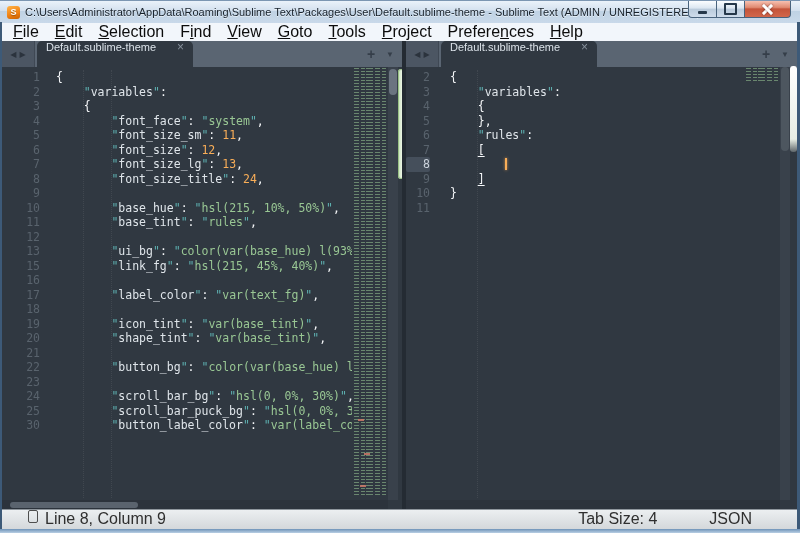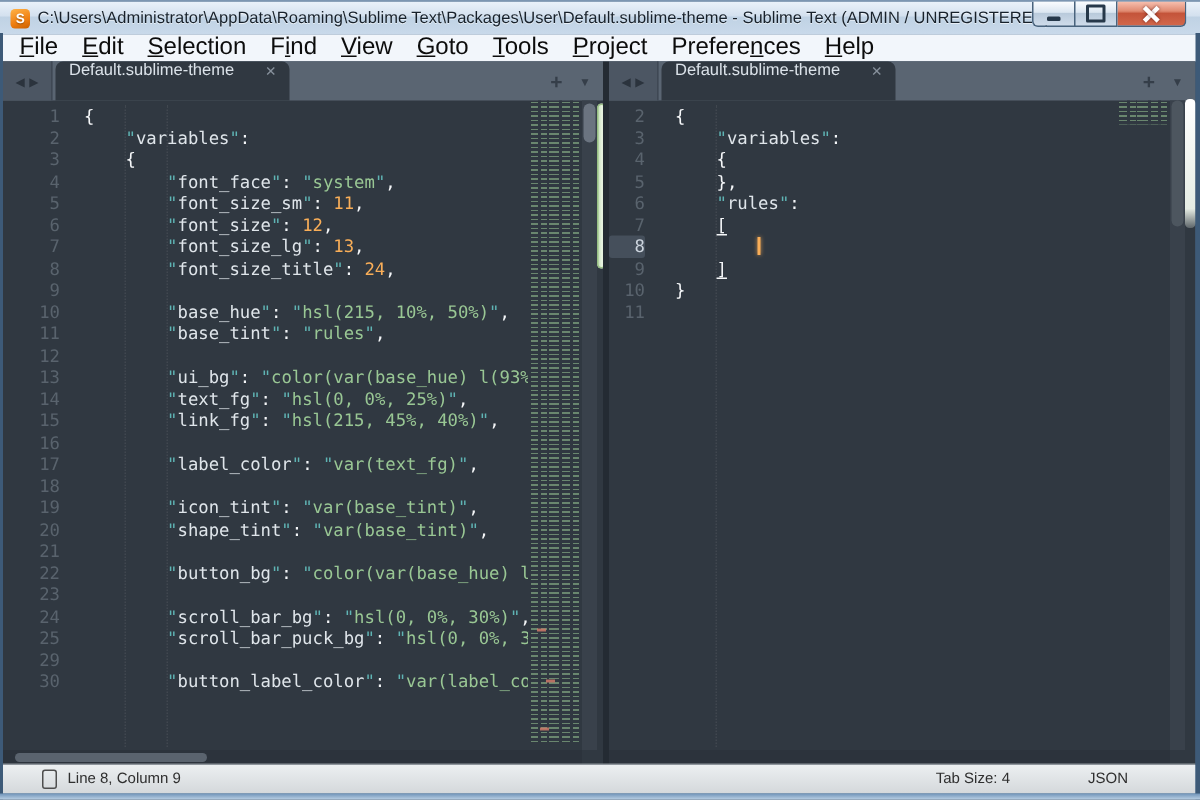--- a/index.html
+++ b/index.html
@@ -91,21 +91,21 @@
     background:linear-gradient(90deg,#bcd9ae,#e9f4e2 55%,#cfe6c2);box-shadow:inset 0 0 0 1px rgba(150,190,130,.95);}
   .vpuck-white{position:absolute;right:0;top:25px;width:7px;height:86px;border-radius:3px;
     background:linear-gradient(180deg,#ffffff,#e6ede4 85%,rgba(230,237,228,.25));}
   .htrack{position:absolute;bottom:0;height:10px;background:#2c333c;}
   .pane.left .htrack{left:0;right:14px;}
   .pane.right .htrack{left:0;right:17px;}
   .hpuck{position:absolute;left:8px;top:2px;width:128px;height:6px;border-radius:3px;background:#5a636e;}
   
   .statusbar{position:absolute;left:2px;right:3px;bottom:4px;height:19px;
     background:linear-gradient(180deg,#eceff1,#d4d8db);border-top:1px solid #8e959c;
-    display:flex;align-items:center;font-size:10px;color:#2f2f2f;}
+    display:flex;font-size:16px;color:#2f2f2f;}
   .sb-icon{width:8px;height:11px;border:1px solid #4e4e4e;border-radius:2px;margin:0 7px 0 26px;}
   .sb-right{margin-left:auto;display:flex;gap:52px;margin-right:45px;}
   .bottom-edge{position:absolute;left:0;right:0;bottom:0;height:4px;
     background:linear-gradient(180deg,#6f93b8,#b9cfe4);}
   .side-edge{position:absolute;top:22px;bottom:0;width:2px;background:#3d5a78;}
   .side-edge.l{left:0;} .side-edge.r{right:0;width:3px;}
 </style>
 </head>
 <body>
 
@@ -164,33 +164,31 @@
           <div class="line"><span class="gut">4</span><span class="code"><span class="c-d">        </span><span class="c-q">"</span><span class="c-k">font_face</span><span class="c-q">"</span><span class="c-w">: </span><span class="c-q">"</span><span class="c-s">system</span><span class="c-q">"</span><span class="c-w">,</span></span></div>
           <div class="line"><span class="gut">5</span><span class="code"><span class="c-d">        </span><span class="c-q">"</span><span class="c-k">font_size_sm</span><span class="c-q">"</span><span class="c-w">: </span><span class="c-n">11</span><span class="c-w">,</span></span></div>
           <div class="line"><span class="gut">6</span><span class="code"><span class="c-d">        </span><span class="c-q">"</span><span class="c-k">font_size</span><span class="c-q">"</span><span class="c-w">: </span><span class="c-n">12</span><span class="c-w">,</span></span></div>
           <div class="line"><span class="gut">7</span><span class="code"><span class="c-d">        </span><span class="c-q">"</span><span class="c-k">font_size_lg</span><span class="c-q">"</span><span class="c-w">: </span><span class="c-n">13</span><span class="c-w">,</span></span></div>
           <div class="line"><span class="gut">8</span><span class="code"><span class="c-d">        </span><span class="c-q">"</span><span class="c-k">font_size_title</span><span class="c-q">"</span><span class="c-w">: </span><span class="c-n">24</span><span class="c-w">,</span></span></div>
           <div class="line"><span class="gut">9</span><span class="code"></span></div>
           <div class="line"><span class="gut">10</span><span class="code"><span class="c-d">        </span><span class="c-q">"</span><span class="c-k">base_hue</span><span class="c-q">"</span><span class="c-w">: </span><span class="c-q">"</span><span class="c-s">hsl(215, 10%, 50%)</span><span class="c-q">"</span><span class="c-w">,</span></span></div>
           <div class="line"><span class="gut">11</span><span class="code"><span class="c-d">        </span><span class="c-q">"</span><span class="c-k">base_tint</span><span class="c-q">"</span><span class="c-w">: </span><span class="c-q">"</span><span class="c-s">rules</span><span class="c-q">"</span><span class="c-w">,</span></span></div>
           <div class="line"><span class="gut">12</span><span class="code"></span></div>
           <div class="line"><span class="gut">13</span><span class="code"><span class="c-d">        </span><span class="c-q">"</span><span class="c-k">ui_bg</span><span class="c-q">"</span><span class="c-w">: </span><span class="c-q">"</span><span class="c-s">color(var(base_hue) l(93%))</span></span></div>
-          <div class="line"><span class="gut">14</span><span class="code"><span class="c-d">        </span><span class="c-q">"</span><span class="c-k">text_fg</span><span class="c-q">"</span><span class="c-w">: </span><span class="c-q">"</span><span class="c-s">hsl(0, 0%, 25%)</span><span class="c-q">"</span><span class="c-w">,</span></span></div>
           <div class="line"><span class="gut">15</span><span class="code"><span class="c-d">        </span><span class="c-q">"</span><span class="c-k">link_fg</span><span class="c-q">"</span><span class="c-w">: </span><span class="c-q">"</span><span class="c-s">hsl(215, 45%, 40%)</span><span class="c-q">"</span><span class="c-w">,</span></span></div>
           <div class="line"><span class="gut">16</span><span class="code"></span></div>
           <div class="line"><span class="gut">17</span><span class="code"><span class="c-d">        </span><span class="c-q">"</span><span class="c-k">label_color</span><span class="c-q">"</span><span class="c-w">: </span><span class="c-q">"</span><span class="c-s">var(text_fg)</span><span class="c-q">"</span><span class="c-w">,</span></span></div>
           <div class="line"><span class="gut">18</span><span class="code"></span></div>
           <div class="line"><span class="gut">19</span><span class="code"><span class="c-d">        </span><span class="c-q">"</span><span class="c-k">icon_tint</span><span class="c-q">"</span><span class="c-w">: </span><span class="c-q">"</span><span class="c-s">var(base_tint)</span><span class="c-q">"</span><span class="c-w">,</span></span></div>
           <div class="line"><span class="gut">20</span><span class="code"><span class="c-d">        </span><span class="c-q">"</span><span class="c-k">shape_tint</span><span class="c-q">"</span><span class="c-w">: </span><span class="c-q">"</span><span class="c-s">var(base_tint)</span><span class="c-q">"</span><span class="c-w">,</span></span></div>
           <div class="line"><span class="gut">21</span><span class="code"></span></div>
           <div class="line"><span class="gut">22</span><span class="code"><span class="c-d">        </span><span class="c-q">"</span><span class="c-k">button_bg</span><span class="c-q">"</span><span class="c-w">: </span><span class="c-q">"</span><span class="c-s">color(var(base_hue) l(95%))</span></span></div>
           <div class="line"><span class="gut">23</span><span class="code"></span></div>
           <div class="line"><span class="gut">24</span><span class="code"><span class="c-d">        </span><span class="c-q">"</span><span class="c-k">scroll_bar_bg</span><span class="c-q">"</span><span class="c-w">: </span><span class="c-q">"</span><span class="c-s">hsl(0, 0%, 30%)</span><span class="c-q">"</span><span class="c-w">,</span></span></div>
           <div class="line"><span class="gut">25</span><span class="code"><span class="c-d">        </span><span class="c-q">"</span><span class="c-k">scroll_bar_puck_bg</span><span class="c-q">"</span><span class="c-w">: </span><span class="c-q">"</span><span class="c-s">hsl(0, 0%, 30%)</span></span></div>
-          <div class="line"><span class="gut">29</span><span class="code"></span></div>
           <div class="line"><span class="gut">30</span><span class="code"><span class="c-d">        </span><span class="c-q">"</span><span class="c-k">button_label_color</span><span class="c-q">"</span><span class="c-w">: </span><span class="c-q">"</span><span class="c-s">var(label_color)</span></span></div>
         </div>
       <div class="guide" style="left:81px"></div>
       <div class="guide" style="left:109px"></div>
       <div class="minimap">
         <div class="mm-tex"></div>
         <div class="mm-red" style="left:6px;top:352px"></div>
         <div class="mm-red" style="left:12px;top:386px"></div>
         <div class="mm-red" style="left:8px;top:418px"></div>
       </div>

